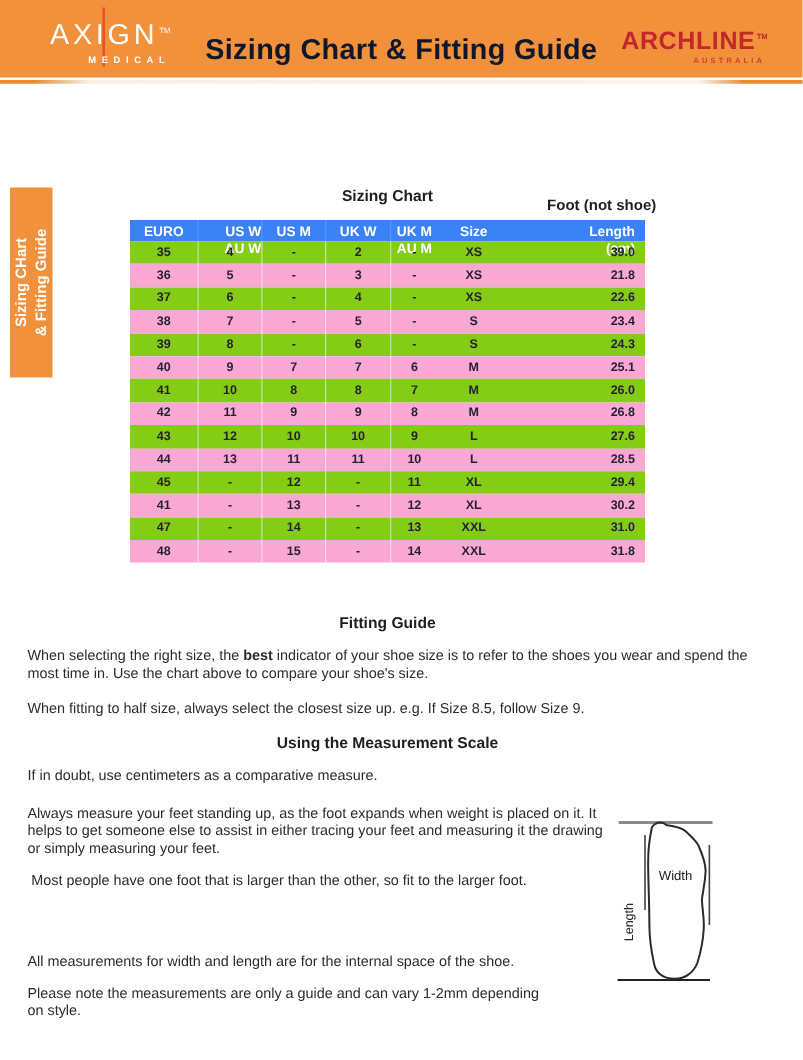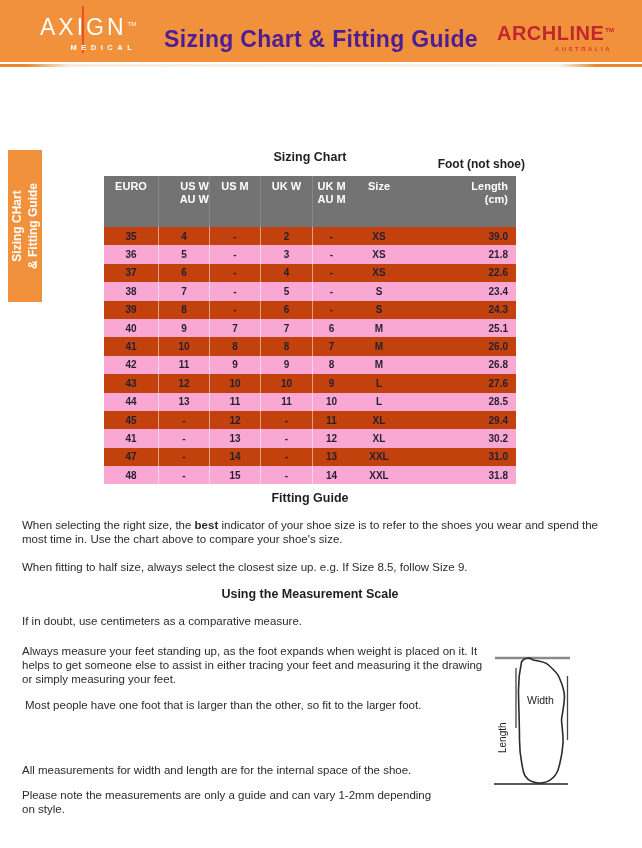--- a/index.html
+++ b/index.html
@@ -8,42 +8,42 @@
     font-family:"Liberation Sans","DejaVu Sans",sans-serif;color:#2b2b2b;
   }
   
   .band{position:absolute;top:0;left:0;width:642px;height:62px;background:#F2913C;}
   .axign{position:absolute;left:40px;top:14px;color:#fff;}
   .axign-name{font-size:23px;font-weight:500;letter-spacing:3px;position:relative;z-index:2;}
   .axign-sub{font-size:7.5px;font-weight:bold;letter-spacing:4.5px;margin-top:2px;position:relative;z-index:2;text-align:right;}
   .axign-line{position:absolute;left:42px;top:-8px;width:2px;height:47px;background:#E8502B;z-index:1;}
   .tm{font-size:6px;vertical-align:super;letter-spacing:0;margin-left:1px;}
   .doc-title{position:absolute;left:0;top:26px;width:642px;text-align:center;margin:0;
-    font-size:23px;font-weight:bold;color:#4c1d95;letter-spacing:0.3px;}
+    font-size:23px;font-weight:bold;color:#0f172a;letter-spacing:0.3px;}
   .archline{position:absolute;right:28px;top:22px;text-align:right;}
   .arch-name{font-size:20px;font-weight:bold;color:#C1272D;letter-spacing:0.5px;}
   .arch-sub{font-size:6px;font-weight:bold;color:#D93A2B;letter-spacing:2.5px;margin-top:1px;margin-right:2px;}
   .divider{position:absolute;top:64px;left:0;width:642px;height:3px;
     background:linear-gradient(to right,#E8892B 0px,#E8892B 26px,#F6EEE3 70px,#F8F2EA 560px,#E8892B 596px,#E8892B 642px);}
   
   .side-tab{position:absolute;left:8px;top:150px;width:34px;height:152px;background:#F2913C;}
   .side-tab-text{position:absolute;top:0;left:0;width:152px;height:34px;transform-origin:0 0;
     transform:rotate(-90deg) translateX(-152px);display:flex;flex-direction:column;justify-content:center;
     text-align:center;color:#fff;font-weight:bold;font-size:12px;line-height:16px;}
   
   .chart-title{position:absolute;left:104px;top:150px;width:412px;text-align:center;
     font-size:12.5px;font-weight:bold;color:#1f1f1f;}
   .foot-label{position:absolute;left:104px;top:157px;width:421px;text-align:right;
     font-size:12px;font-weight:bold;color:#1f1f1f;}
   
   .table{position:absolute;left:104px;top:176px;width:412px;}
   .trow{display:flex;height:18.4px;}
-  .trow.base{background:#c2410c;}
+  .trow.base{background:#84cc16;}
   .trow.alt{background:#f9a8d4;}
-  .thead{display:flex;height:51px;background:#737373;}
+  .thead{display:flex;height:17px;background:#3b82f6;}
   .tcell{box-sizing:border-box;}
   .hcell{color:#ffffff;font-size:11px;font-weight:bold;line-height:13px;padding-top:4px;text-align:center;}
   .dcell{display:flex;align-items:center;justify-content:center;font-size:10px;font-weight:bold;color:#241F30;}
   .c0{width:55px;} .c1{width:51px;text-align:right;} .c2{width:51px;} .c3{width:52px;} .c4{width:37px;} .c5{width:58px;}
   .c6{width:108px;text-align:right;padding-right:8px;justify-content:flex-end;}
   .dcell.c0,.dcell.c1,.dcell.c2,.dcell.c3{border-right:1px solid rgba(255,255,255,0.5);}
   .hcell.c0,.hcell.c1,.hcell.c2,.hcell.c3{border-right:1px solid rgba(255,255,255,0.15);}
   
   .h2{position:absolute;left:104px;width:412px;text-align:center;font-size:12.5px;font-weight:bold;color:#1f1f1f;}
   .fg-title{top:491px;}

